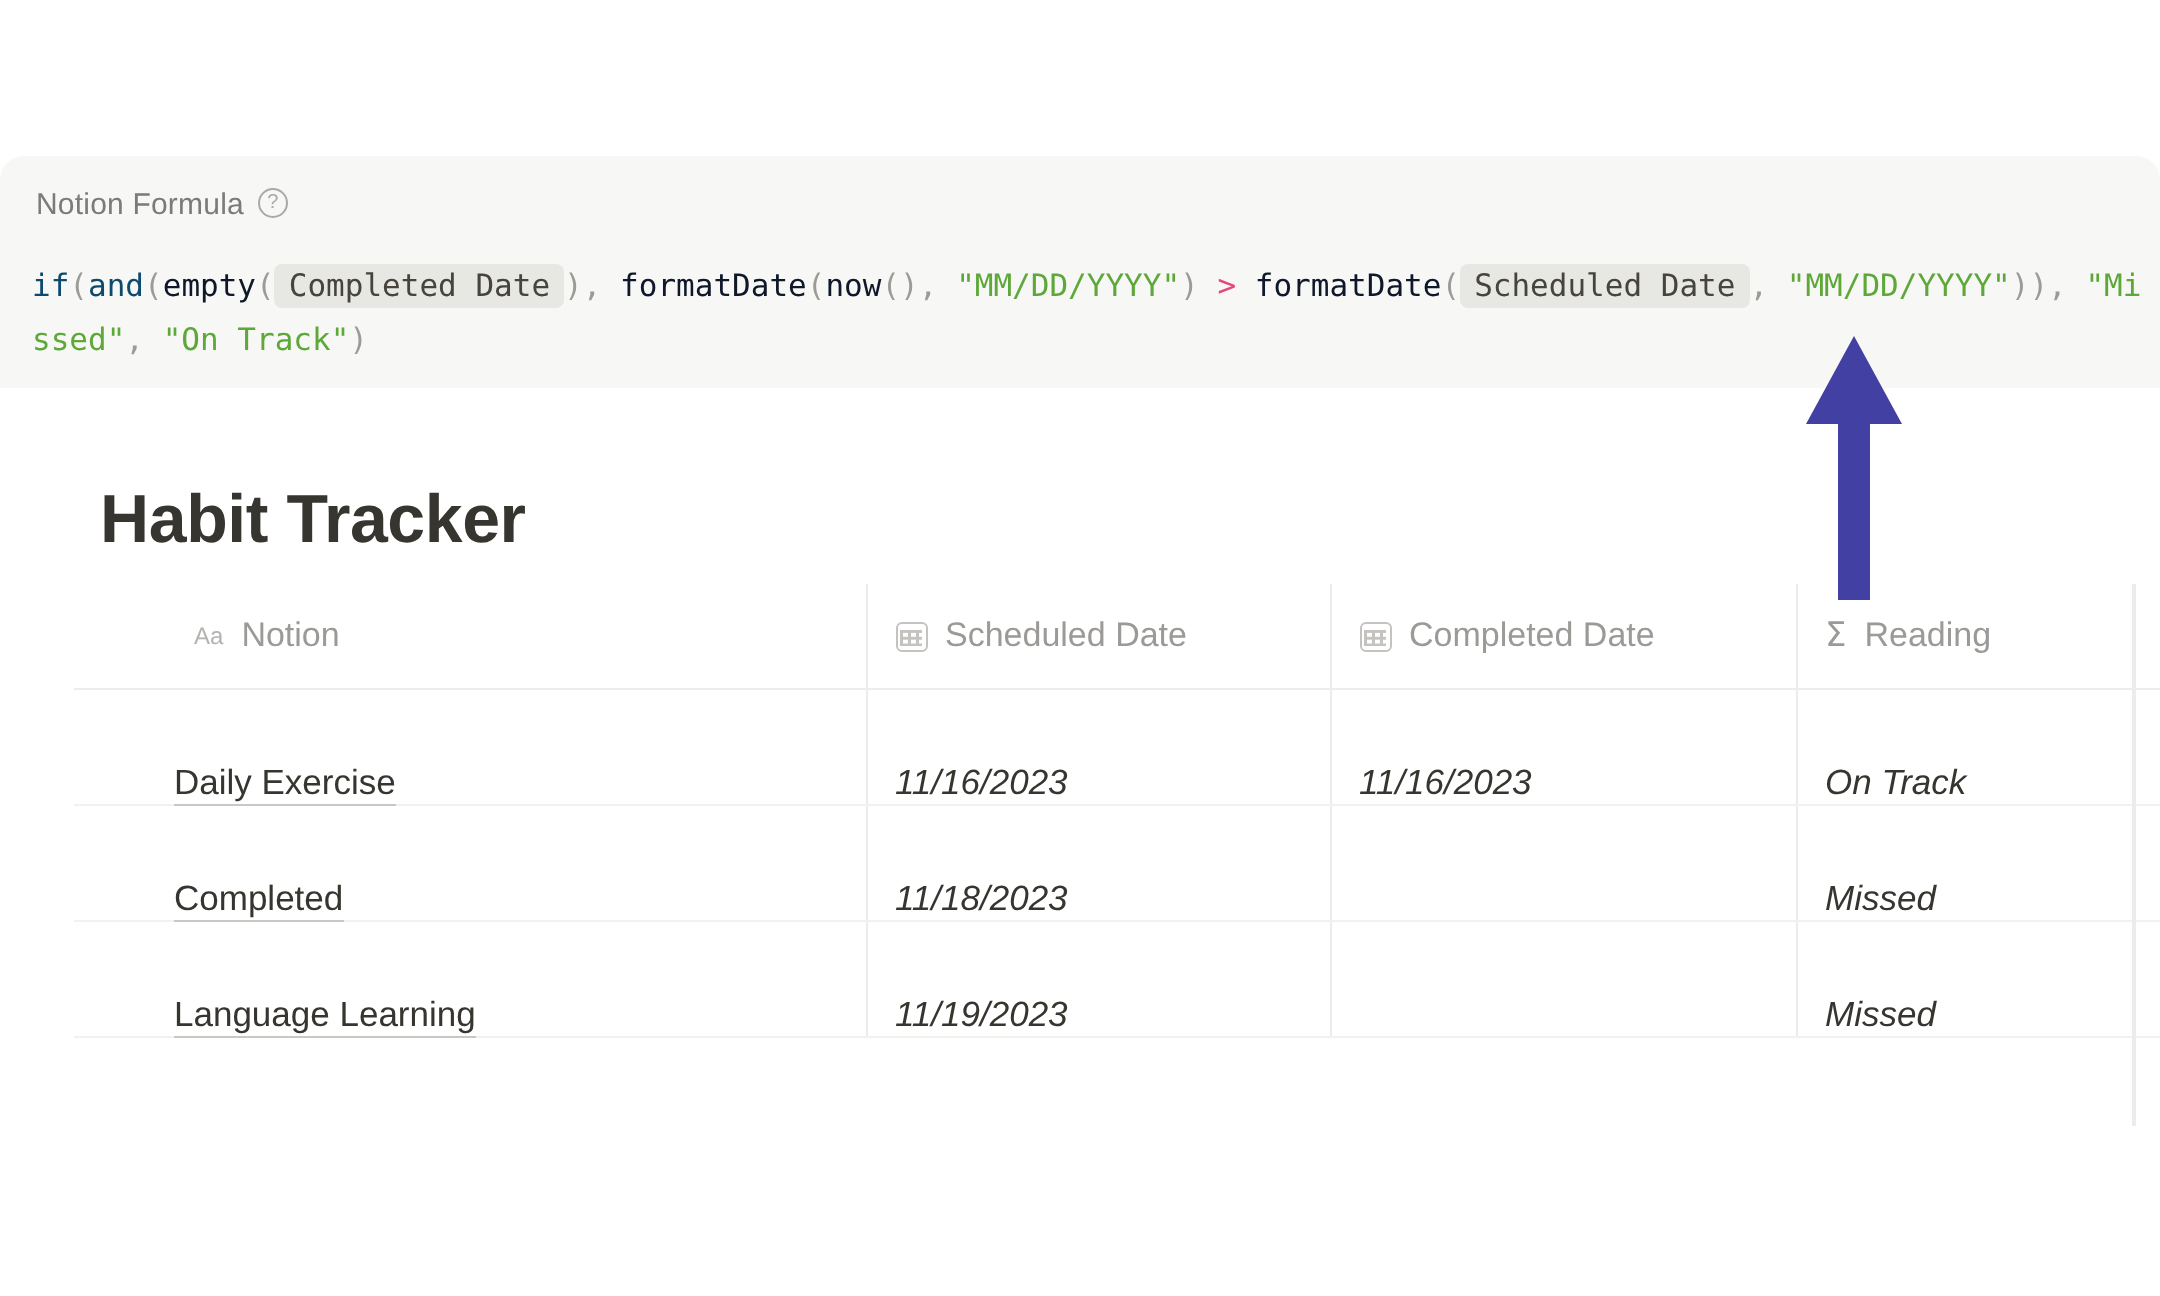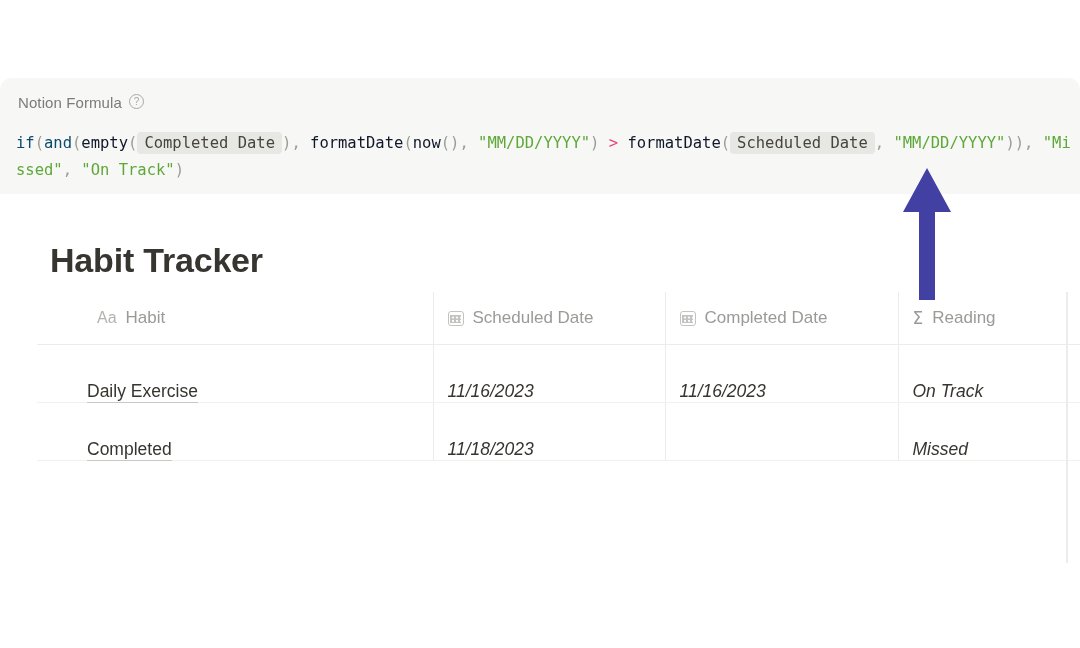--- a/index.html
+++ b/index.html
@@ -141,21 +141,21 @@
   }
   .hdr-inner {
     display: flex;
     align-items: center;
     gap: 9px;
     padding-left: 14px;
   }
   .hdr-inner.first { padding-left: 60px; }
 
   .icon-aa {
-    font-size: 16px;
+    font-size: 12px;
     color: #b4b3b0;
     font-family: "Liberation Sans", sans-serif;
   }
   .icon-cal {
     position: relative;
     display: inline-block;
     width: 16px;
     height: 15px;
     border: 1.6px solid #c4c3c0;
     border-radius: 3px;
@@ -236,21 +236,21 @@
       <col class="col-habit">
       <col class="col-sched">
       <col class="col-completed">
       <col class="col-tracker">
     </colgroup>
     <thead>
       <tr>
         <th>
           <div class="hdr-inner first">
             <span class="icon-aa">Aa</span>
-            <span>Habit</span>
+            <span>Notion</span>
           </div>
         </th>
         <th class="divider-left">
           <div class="hdr-inner">
             <span class="icon-cal"></span>
             <span>Scheduled Date</span>
           </div>
         </th>
         <th class="divider-left">
           <div class="hdr-inner">
@@ -288,18 +288,32 @@
         <td class="divider-left">
           <div class="cell-inner">11/18/2023</div>
         </td>
         <td class="divider-left">
           <div class="cell-inner"></div>
         </td>
         <td class="divider-left">
           <div class="cell-inner">Missed</div>
         </td>
       </tr>
+      <tr>
+        <td>
+          <div class="cell-inner first"><span class="habit-link">Language Learning</span></div>
+        </td>
+        <td class="divider-left">
+          <div class="cell-inner">11/19/2023</div>
+        </td>
+        <td class="divider-left">
+          <div class="cell-inner"></div>
+        </td>
+        <td class="divider-left">
+          <div class="cell-inner">Missed</div>
+        </td>
+      </tr>
     </tbody>
   </table>
 
   <div class="edge-divider"></div>
 
 </div>
 
 </body></html>

